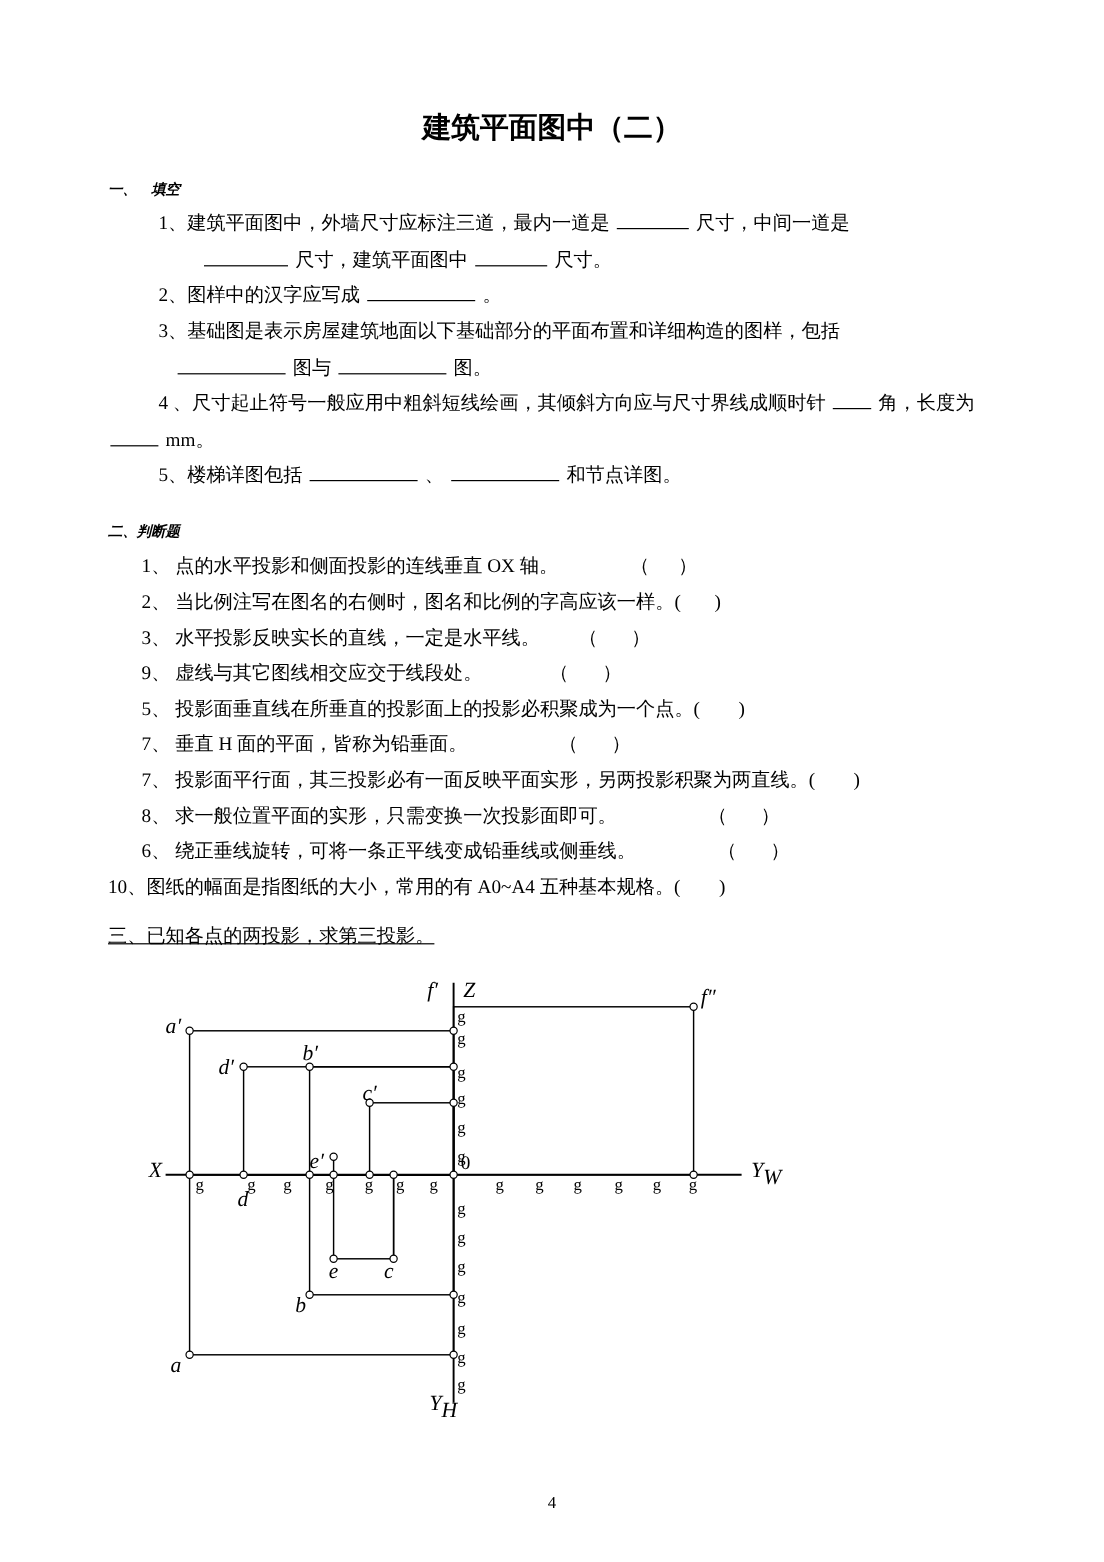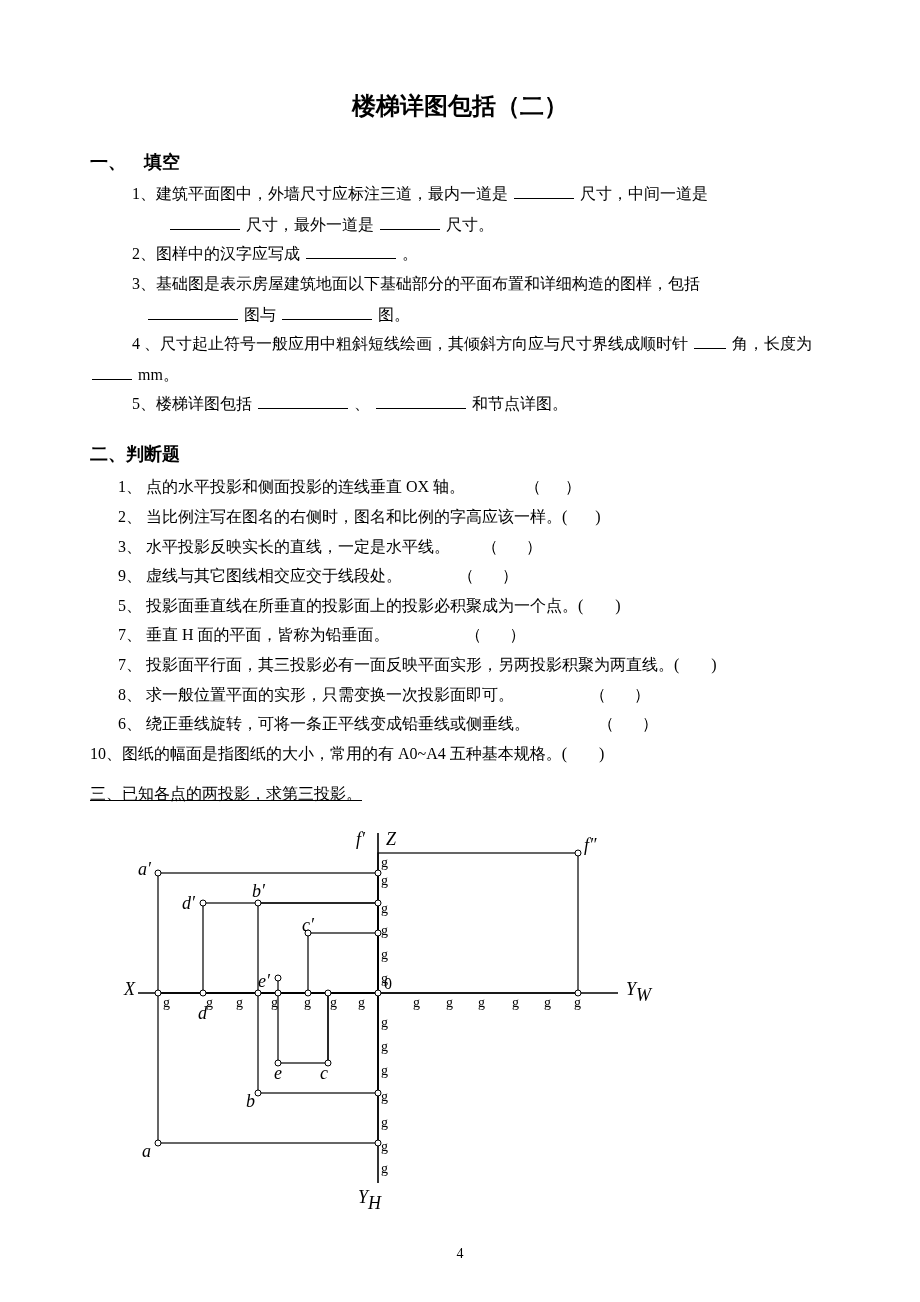--- a/index.html
+++ b/index.html
@@ -14,22 +14,23 @@
       position: relative;
     }
     .title {
       text-align: center;
       font-size: 24px;
       font-weight: bold;
       margin-bottom: 28px;
     }
     .section-header {
       font-weight: bold;
-      font-size: 18px;
+      font-size: 12px;
       margin-bottom: 6px;
+      font-style: italic;
     }
     .sh-inline { display: inline; }
     .fill-item {
       line-height: 1.8;
       text-indent: 0;
       margin-left: 42px;
       margin-bottom: 2px;
     }
     .fill-sub {
       margin-left: 78px;
@@ -78,35 +79,35 @@
       left: 0;
       width: 920px;
       text-align: center;
       font-size: 14px;
     }
     .s1-line { display: flex; }
   </style>
 </head>
 <body>
 
-<h1 class="title">楼梯详图包括（二）</h1>
+<h1 class="title">建筑平面图中（二）</h1>
 
 <div>
   <div class="s1-line">
     <span class="section-header sh-inline">一、　填空</span>
   </div>
 
   <div class="fill-item">
     <span>1、建筑平面图中，外墙尺寸应标注三道，最内一道是</span>
     <span class="blank b60"></span>
     <span>尺寸，中间一道是</span>
   </div>
   <div class="fill-sub">
     <span class="blank b70"></span>
-    <span>尺寸，最外一道是</span>
+    <span>尺寸，建筑平面图中</span>
     <span class="blank b60"></span>
     <span> 尺寸。</span>
   </div>
 
   <div class="fill-item">
     <span>2、图样中的汉字应写成</span>
     <span class="blank b90"></span>
     <span>。</span>
   </div>
 
@@ -212,21 +213,21 @@
       <circle cx="40" cy="320" r="3"></circle>
       <circle cx="260" cy="320" r="3"></circle>
     </g>
   </svg>
 
   <span class="lbl" style="left:268px; top:6px; font-style:italic">Z</span>
   <span class="lbl" style="left:6px; top:156px;">X</span>
   <span class="lbl" style="left:508px; top:156px;">
     <span>Y</span><span class="sub" style="position:relative;top:6px">W</span>
   </span>
-  <span class="lbl" style="left:240px; top:364px;">
+  <span class="lbl" style="left:240px; top:350px;">
     <span>Y</span><span class="sub" style="position:relative;top:6px">H</span>
   </span>
   <span class="lbl" style="left:266px; top:152px; font-style:normal;font-size:16px">0</span>
 
   <span class="lbl" style="left:238px; top:6px;">f′</span>
   <span class="lbl" style="left:466px; top:12px;">f″</span>
   <span class="lbl" style="left:20px; top:36px;">a′</span>
   <span class="lbl" style="left:64px; top:70px;">d′</span>
   <span class="lbl" style="left:134px; top:58px;">b′</span>
   <span class="lbl" style="left:184px; top:92px;">c′</span>

